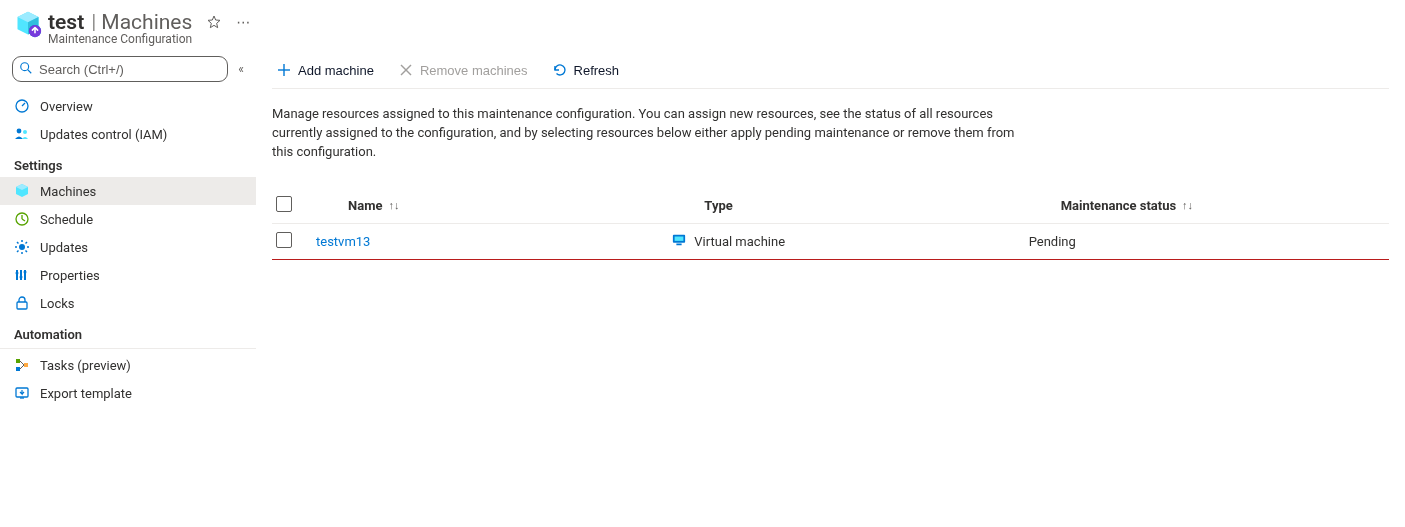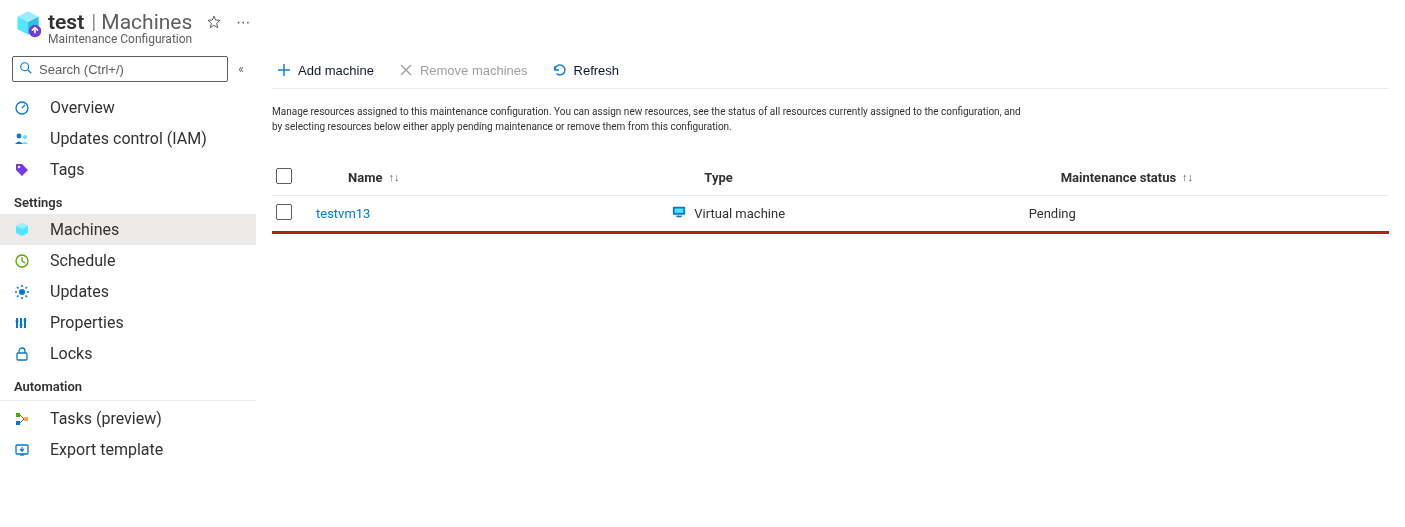--- a/index.html
+++ b/index.html
@@ -27,69 +27,69 @@
   .hdr-more { letter-spacing: 1px; font-size: 14px; }
 
   
   .body { display: flex; flex: 1; overflow: hidden; }
 
   
   .sidebar { width: 256px; padding: 4px 0 0 0; display: flex; flex-direction: column; }
   .search-row { display:flex; align-items:center; padding: 0 12px 6px 12px; gap:10px;}
   .search-box {
     flex:1; display:flex; align-items:center;
-    border: 1px solid #605e5c; border-radius: 2px;
+    border: 1px solid #605e5c; border-radius: 9px;
     height: 26px; padding: 0 6px; gap:6px;
   }
   .search-box input {
     border: none; outline: none; font-size: 13px; width: 100%;
     background: transparent; color: #323130;
   }
   .search-box input::placeholder { color: #605e5c; }
   .collapse-arrow { color:#605e5c; cursor:pointer; font-size: 12px; }
 
   .nav { padding-top: 4px; }
   .nav-section-label { font-size: 13px; font-weight: 600; padding: 10px 14px 4px 14px; }
   .nav-section-label.with-hr { border-bottom: 1px solid #edebe9; padding-bottom:6px; margin-bottom:2px;}
   .nav-item {
-    display: flex; align-items: center; gap: 20px;
+    display: flex; align-items: center; gap: 10px;
     padding: 6px 14px; cursor: pointer;
-    font-size: 16px; color: #323130;
+    font-size: 13px; color: #323130;
   }
   .nav-item.active { background: #edebe9; font-weight: 400; }
   .nav-icon { width: 16px; height: 16px; flex-shrink:0; display:flex; align-items:center; justify-content:center;}
 
   
   .main { flex:1; padding: 0 16px 0 16px; overflow: hidden; display:flex; flex-direction:column;}
   .toolbar {
     display:flex; align-items:center; gap: 16px;
     padding: 8px 0 8px 0;
   }
   .tool-btn {
     display:flex; align-items:center; gap:6px;
     border:none; background:none; cursor:pointer;
     font-size: 13px; color:#0f172a; padding: 2px 4px;
   }
   .tool-btn.disabled { color:#a19f9d; cursor:default; }
   .tool-icon { width:16px; height:16px; display:flex; align-items:center; justify-content:center;}
   .divider { height:1px; background:#edebe9; margin: 0 0 16px 0; }
 
-  .description { font-size: 10px; color:#323130; line-height: 1.45; max-width: 760px; margin-bottom: 26px;}
+  .description { font-size: 13px; color:#323130; line-height: 1.45; max-width: 760px; margin-bottom: 26px;}
 
   .table { width:100%; }
   .thead, .trow {
     display:grid;
     grid-template-columns: 40px 1fr 1fr 1fr;
     align-items:center;
     padding: 8px 4px;
   }
   .thead { border-bottom: 1px solid #edebe9; font-weight:700; font-size:13px;gap:32px; }
   .th { display:flex; align-items:center; gap:6px; cursor:pointer; }
   .sort-icon { color:#605e5c; font-size:11px; }
-  .trow { border-bottom: 3px solid #b91c1c; font-size:13px; }
+  .trow { border-bottom: 1px solid #b91c1c; font-size:13px; }
   .chk {
     width:16px; height:16px; border:1px solid #605e5c; border-radius:2px;
     display:inline-block; cursor:pointer; background:#fff;
   }
   .link { color:#0078d4; cursor:pointer; }
   .cell-type { display:flex; align-items:center; gap:8px;}
   .vm-icon svg { width:14px; height:14px; }
 </style>
 </head>
 <body>
@@ -159,29 +159,20 @@
           <span class="nav-icon">
             <svg viewBox="0 0 16 16">
                 <circle cx="5" cy="5" r="2.4" fill="#0078d4"></circle>
                 <path d="M1 13 q4-5 8 0" fill="#0078d4"></path>
                 <circle cx="11" cy="6" r="2" fill="#50e6ff"></circle>
                 <path d="M8 13 q3-4 6 0" fill="#50e6ff"></path>
               </svg>
           </span>
           <span>Updates control (IAM)</span>
         </div>
-        <div class="nav-item">
-          <span class="nav-icon">
-            <svg viewBox="0 0 16 16">
-                <path d="M2 2 L8 2 L14 8 L8 14 L2 8 Z" fill="#773adc"></path>
-                <circle cx="5" cy="5" r="1.2" fill="#fff"></circle>
-              </svg>
-          </span>
-          <span>Tags</span>
-        </div>
 
         <div class="nav-section-label">Settings</div>
 
         <div class="nav-item active">
           <span class="nav-icon">
             <svg viewBox="0 0 16 16">
                 <polygon points="8,1 14,4 14,11 8,14 2,11 2,4" fill="#50e6ff"></polygon>
                 <polygon points="8,1 14,4 8,7 2,4" fill="#9cebff"></polygon>
               </svg>
           </span>

